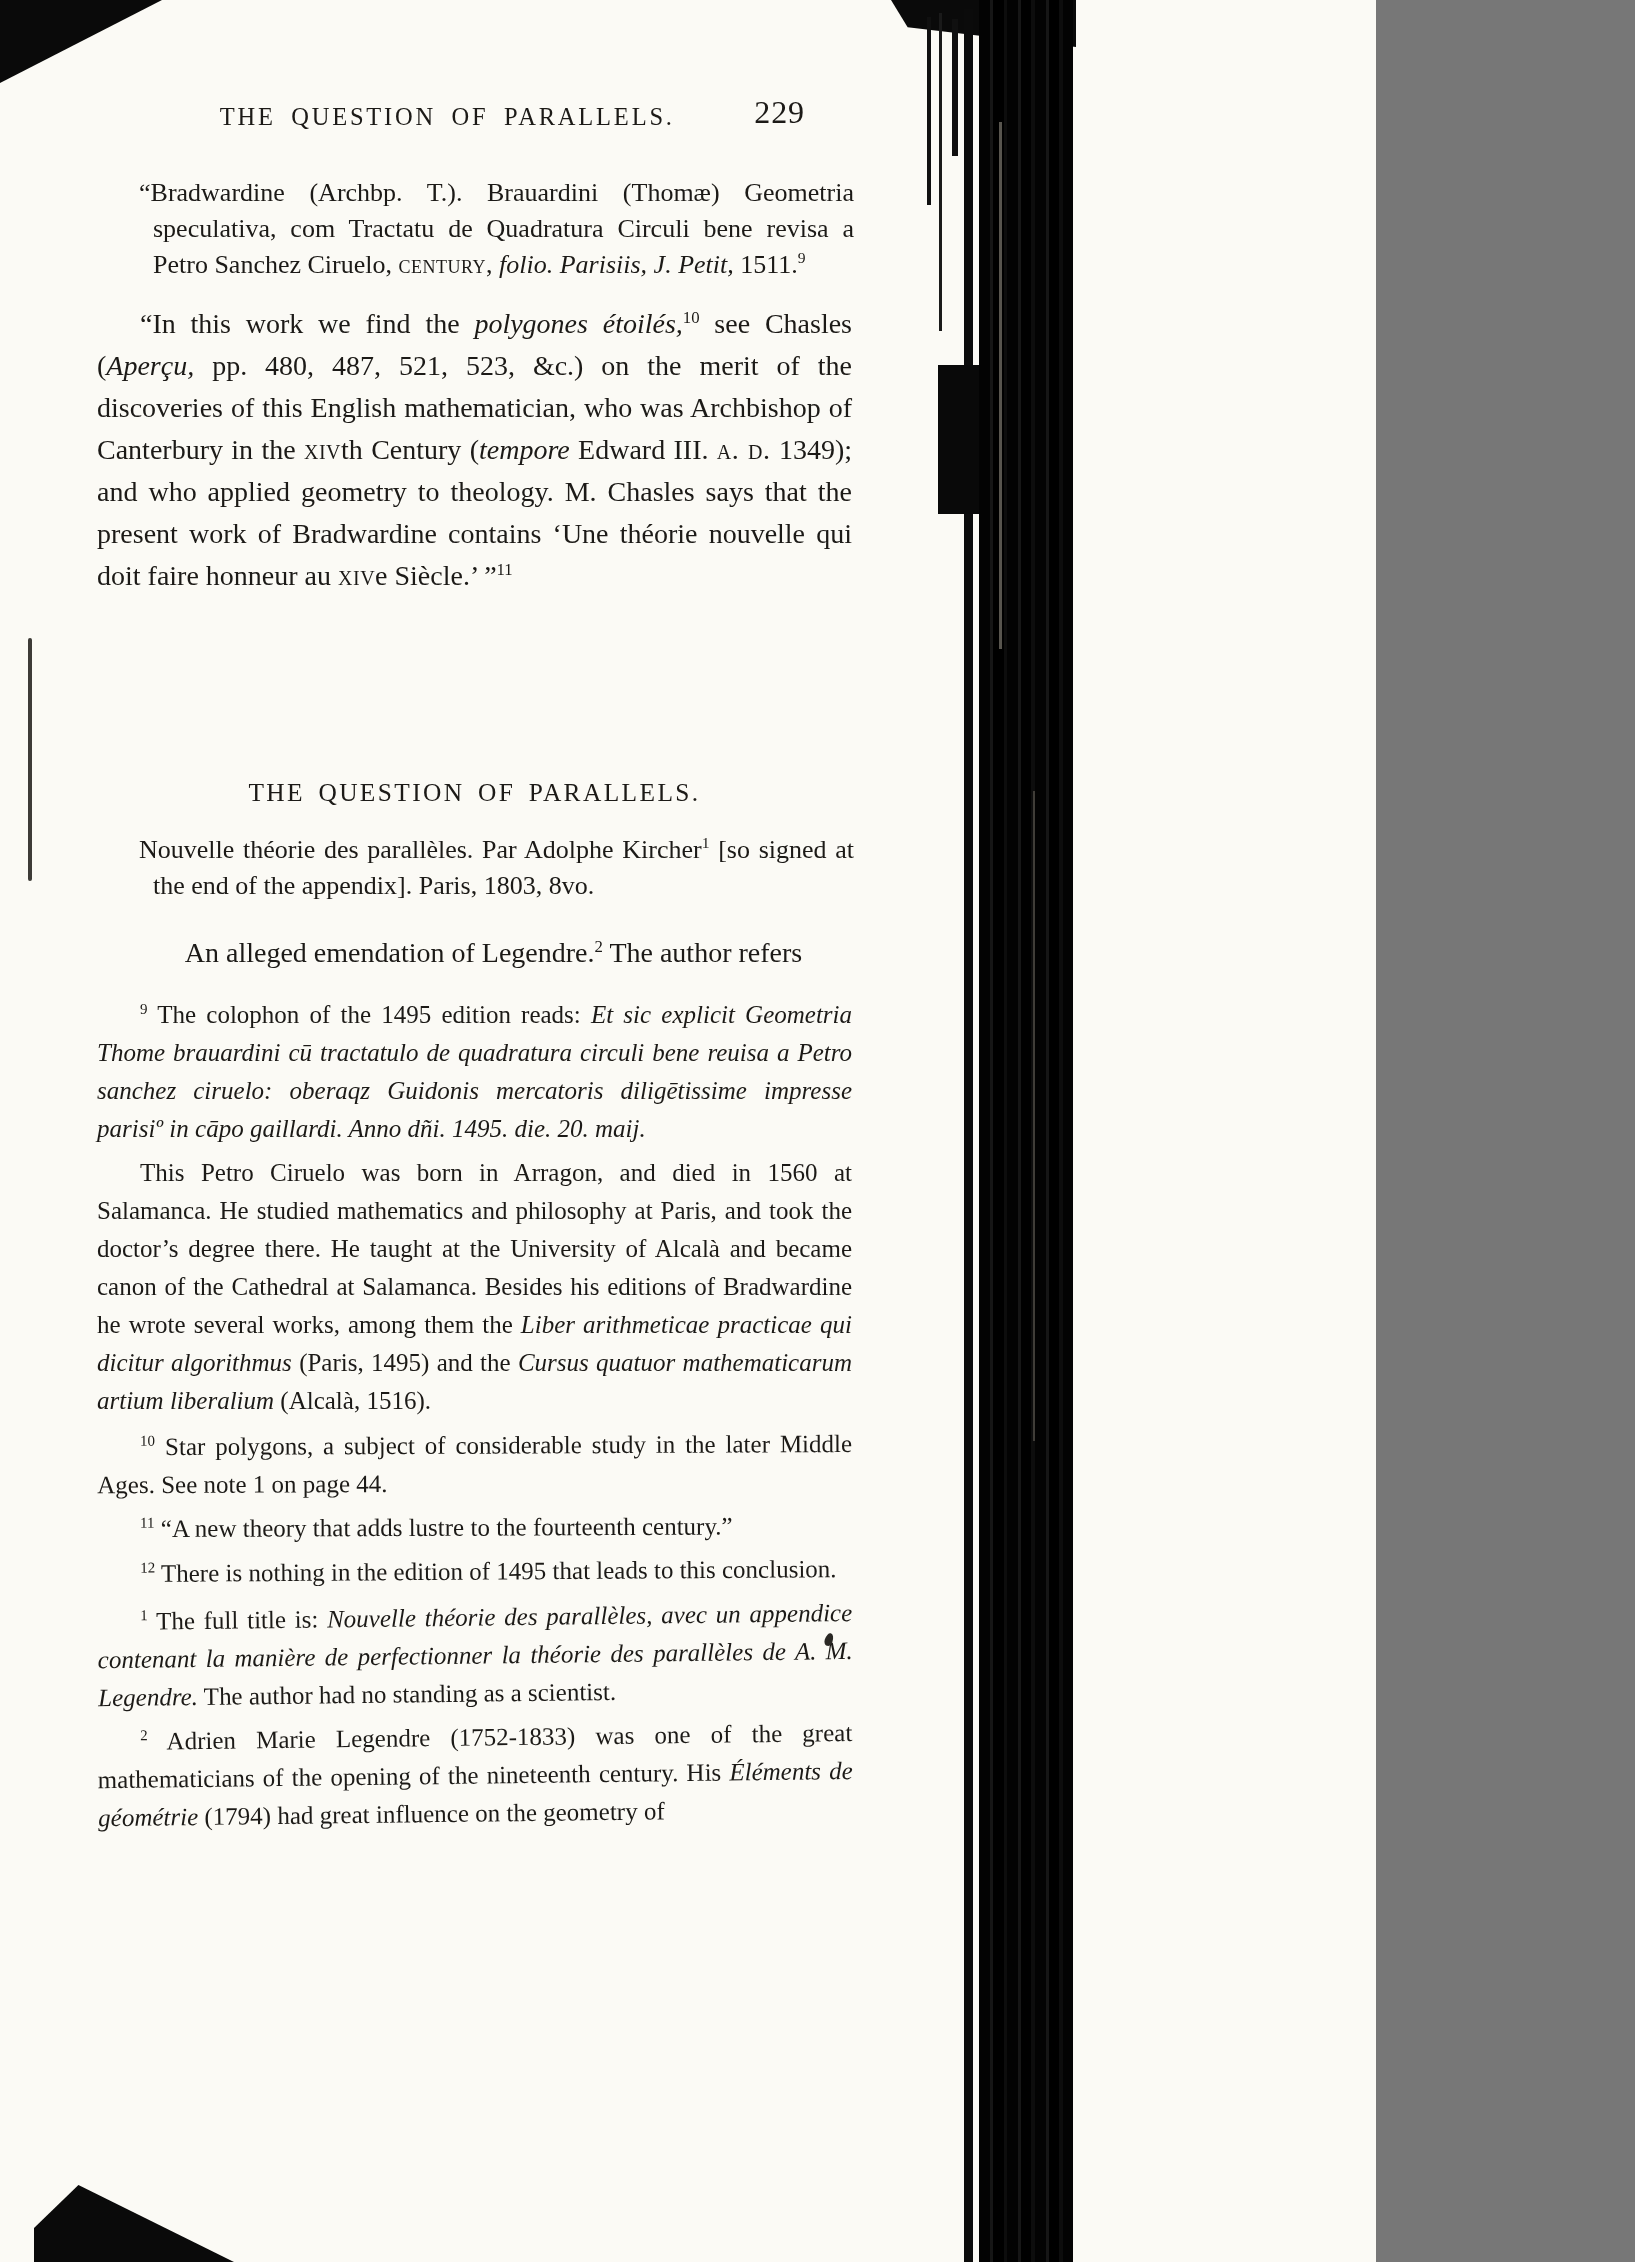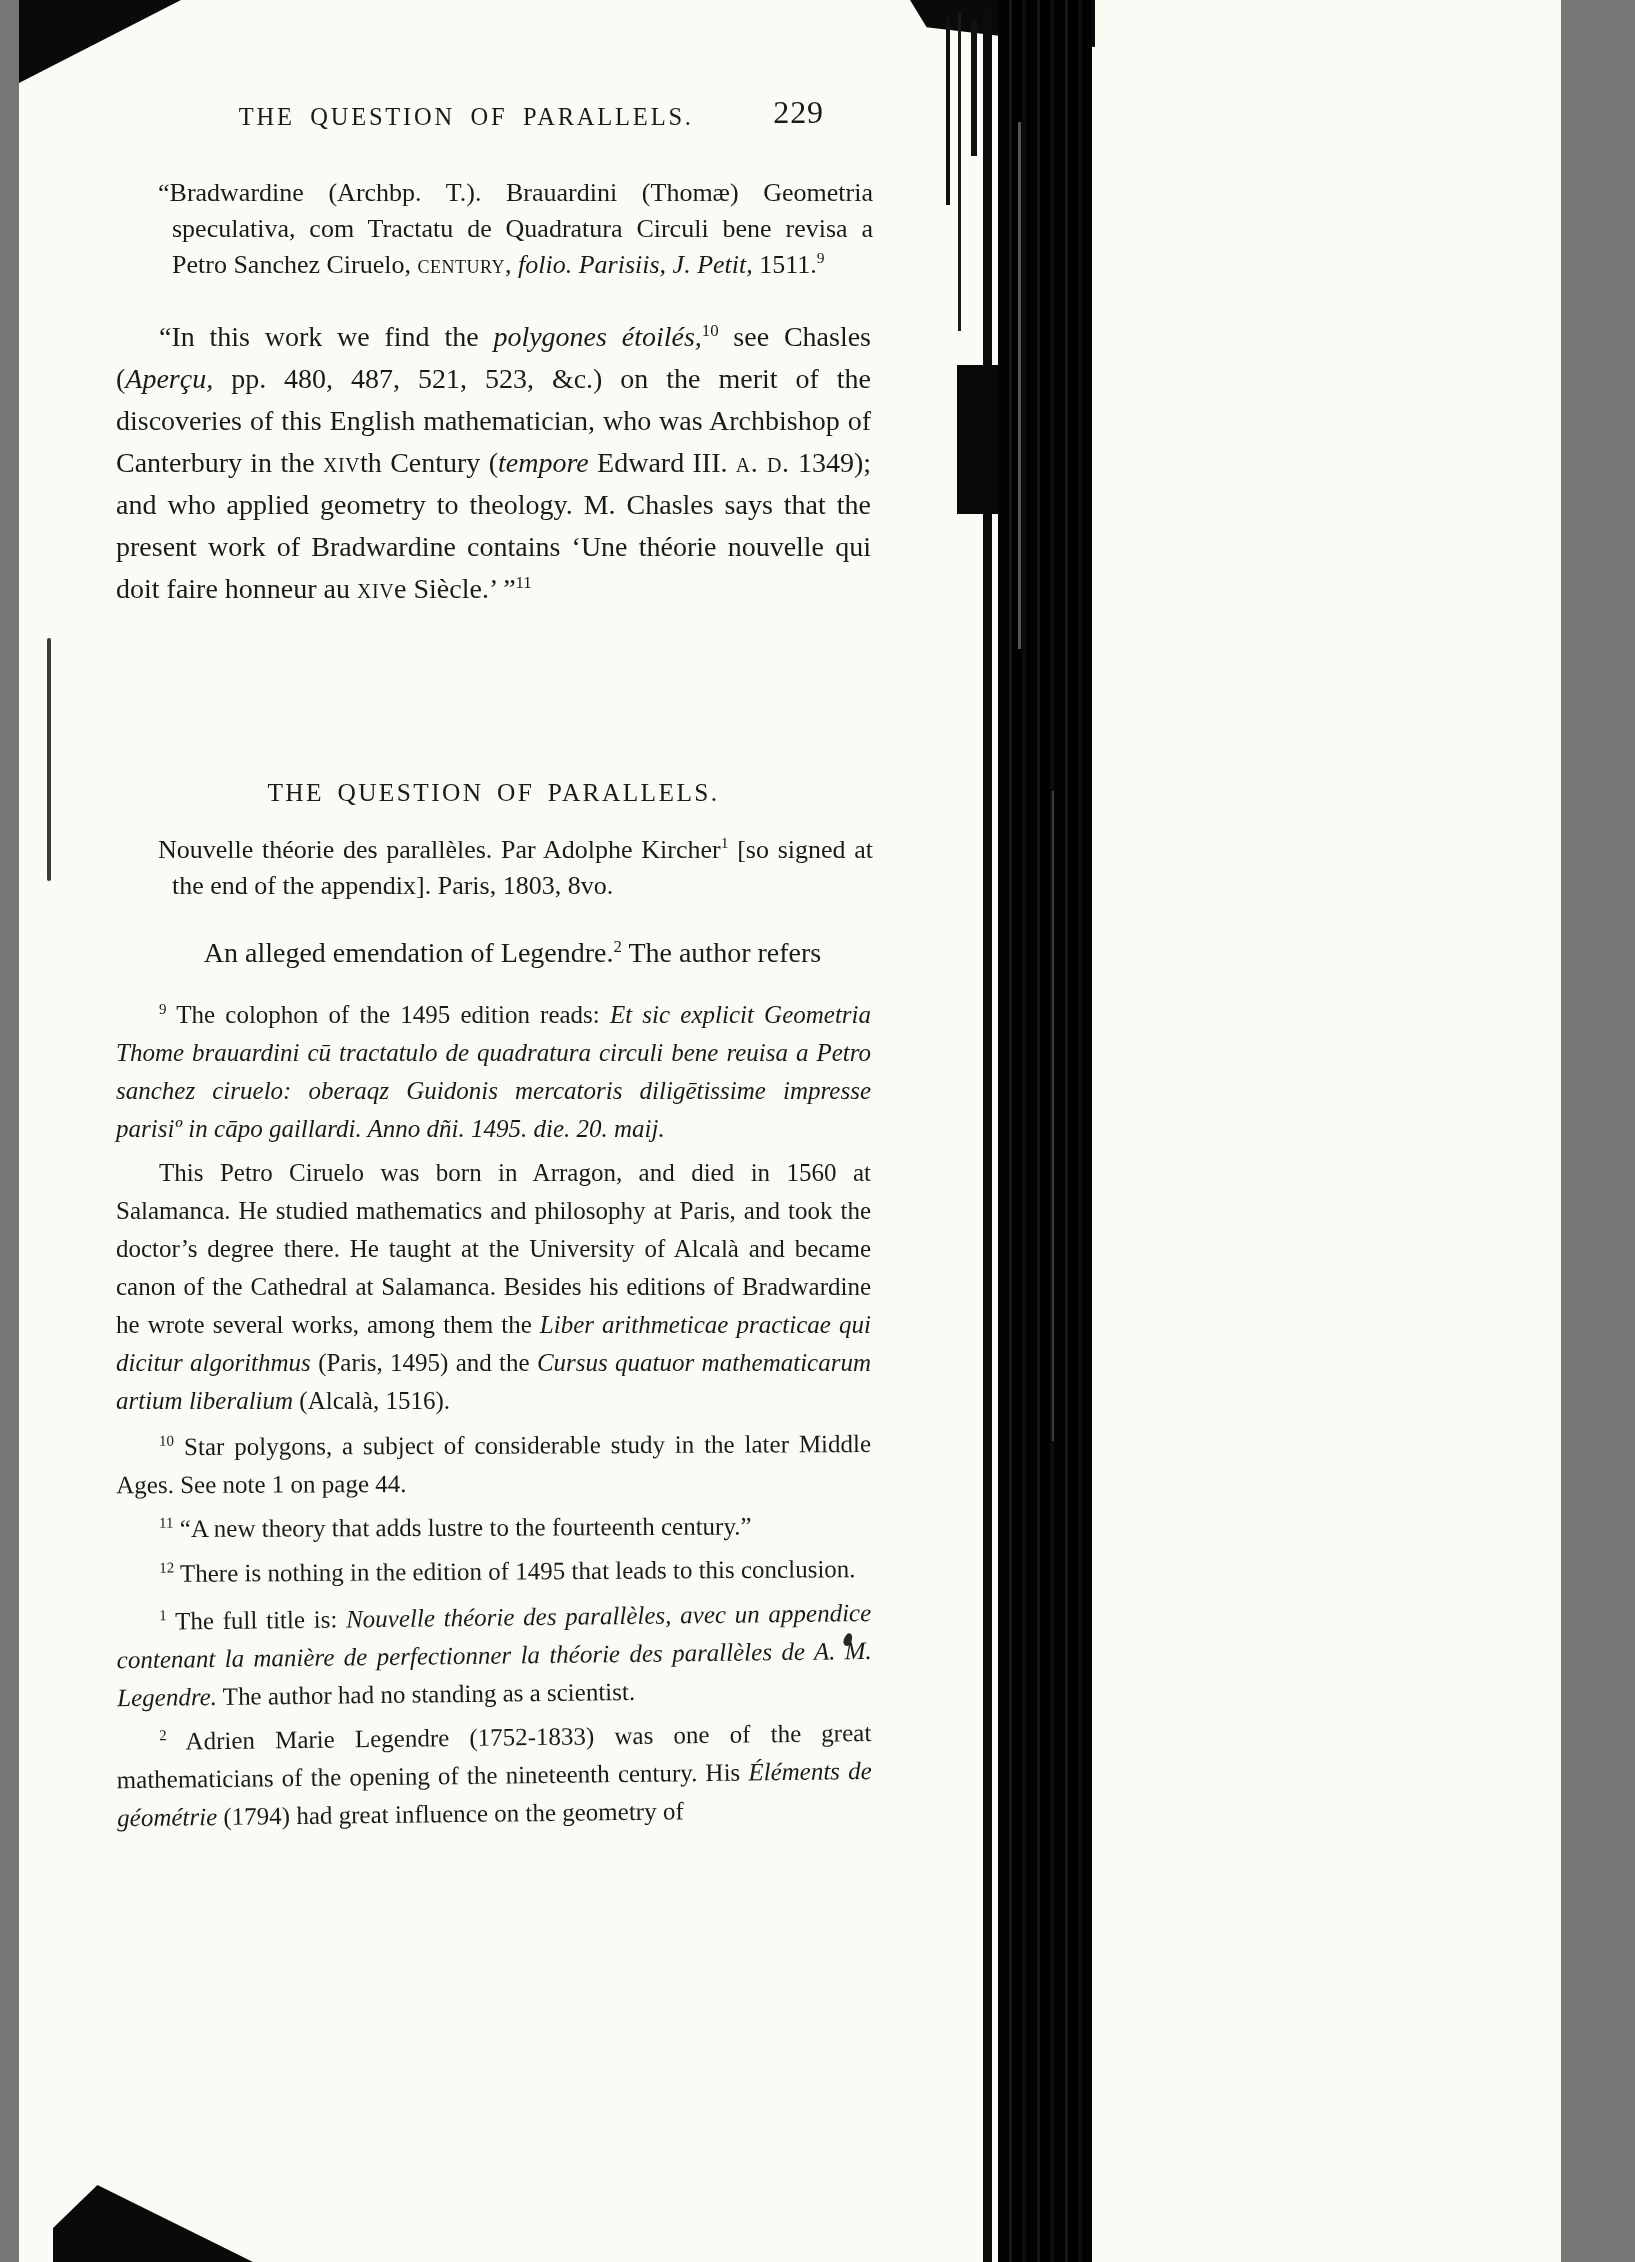--- a/index.html
+++ b/index.html
@@ -1,40 +1,39 @@
 <!DOCTYPE html>
 <html style="--paper: #fbfaf5; --ink: #1c1a17; --artifact: #0a0a0a;font-size:15px"><head>
 <meta charset="utf-8">
 <style>
   * { margin:0; padding:0; box-sizing:border-box; }
   html,body { background:#777; }
   .page {
-    position:relative; width:1542px; height:2263px; overflow:hidden;
+    position:relative; width:1376px; height:2263px; overflow:hidden;
     background:var(--paper, #fbfaf5); color:var(--ink, #1c1a17);
     font-family:"Liberation Serif","DejaVu Serif",serif;
-    margin-left:19px;
   }
   .column { position:absolute; left:97px; top:0; width:755px; height:100%; }
 
   .header { position:absolute; left:0; top:94px; width:100%; height:47px; }
   .header-title {
     position:absolute; left:50%; top:9.4px; transform:translateX(-56%);
     font-size:24.5px; letter-spacing:2.8px; word-spacing:6.6px; white-space:nowrap;
   }
   .page-number { position:absolute; right:47px; top:0; font-size:32px; letter-spacing:0.9px; }
 
   .citation {
     position:absolute; left:56px; width:701px;
     font-size:26px; line-height:36px; text-align:justify; text-indent:-14px;
   }
   .citation-1 { top:175px; }
   .citation-2 { top:832px; }
 
   .para { position:absolute; left:0; width:755px; font-size:28px; line-height:42px; text-align:justify; }
-  .para-1 { top:316px; text-indent:43px;font-family:Liberation Serif, serif; }
+  .para-1 { top:303px; text-indent:43px;font-family:Liberation Serif, serif; }
   .para-2 { top:650px; text-indent:43px; }
   .para-3 { top:932px; text-indent:38px; text-align:center; }
 
   .section-heading {
     position:absolute; left:0; top:778px; width:100%; text-align:center;
     font-size:25.4px; font-weight:400; letter-spacing:2.4px; word-spacing:4.7px;
   }
 
   .footnotes { position:absolute; left:0; top:996px; width:755px; font-size:25px; line-height:38px; text-align:justify; }
   .fn { margin:0 0 5.6px; text-indent:43px; }

